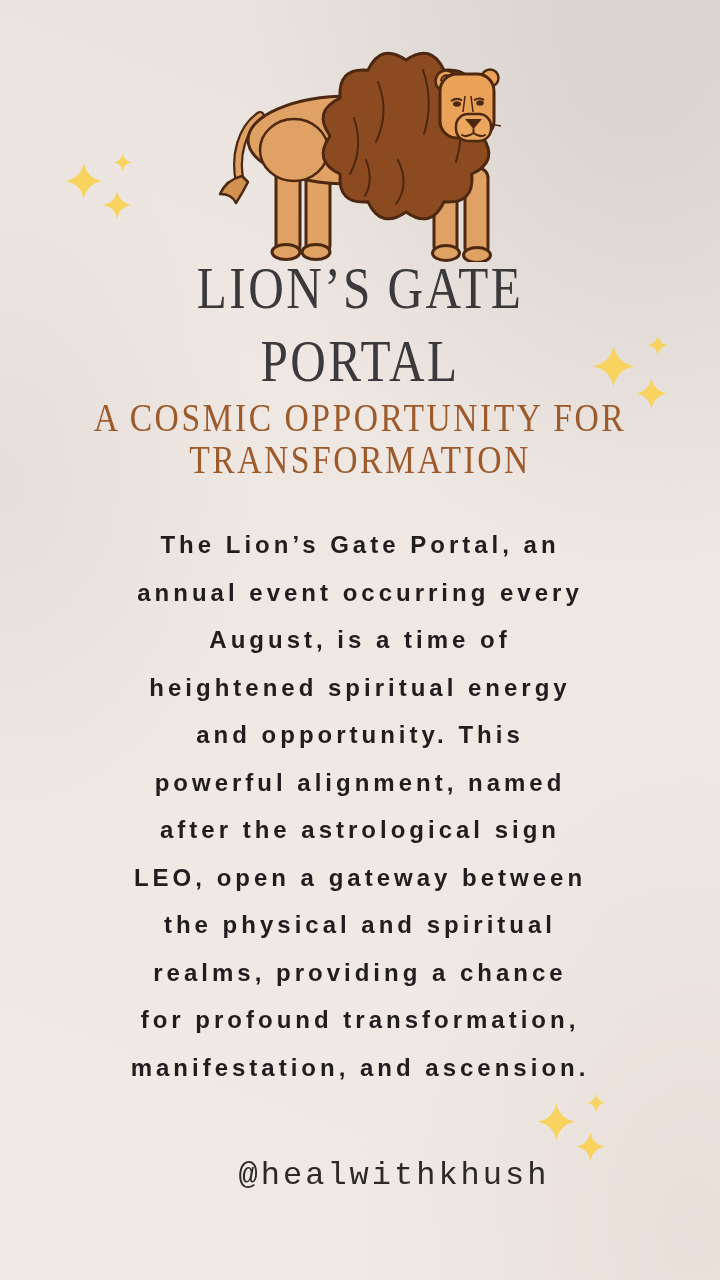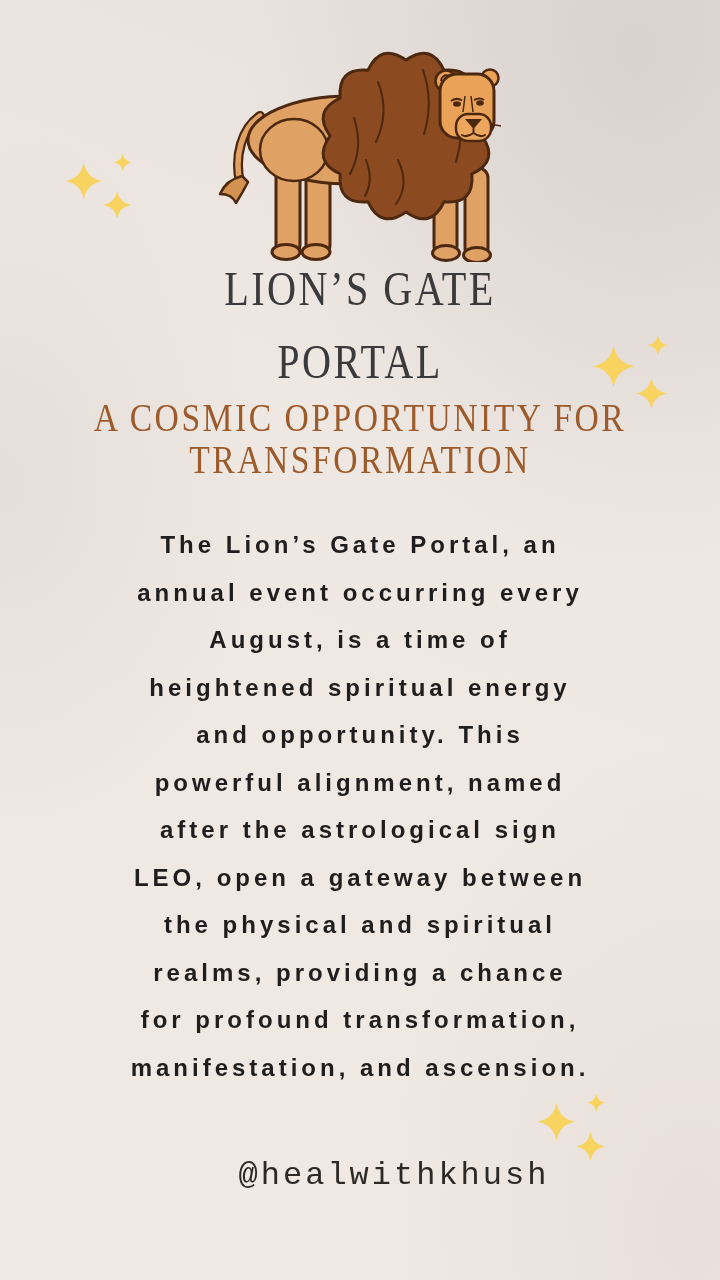--- a/index.html
+++ b/index.html
@@ -38,21 +38,21 @@
 
   .title {
     position: absolute;
     left: 0;
     top: 252px;
     width: 720px;
     margin: 0;
     text-align: center;
     font-family: "Liberation Serif", serif;
     font-weight: 400;
-    font-size: 49px;
+    font-size: 60px;
     line-height: 73px;
     letter-spacing: 3px;
     color: #3a393b;
   }
   .title .line { display: block; transform: scaleX(0.82); }
 
   .subtitle {
     position: absolute;
     left: 0;
     top: 397px;

